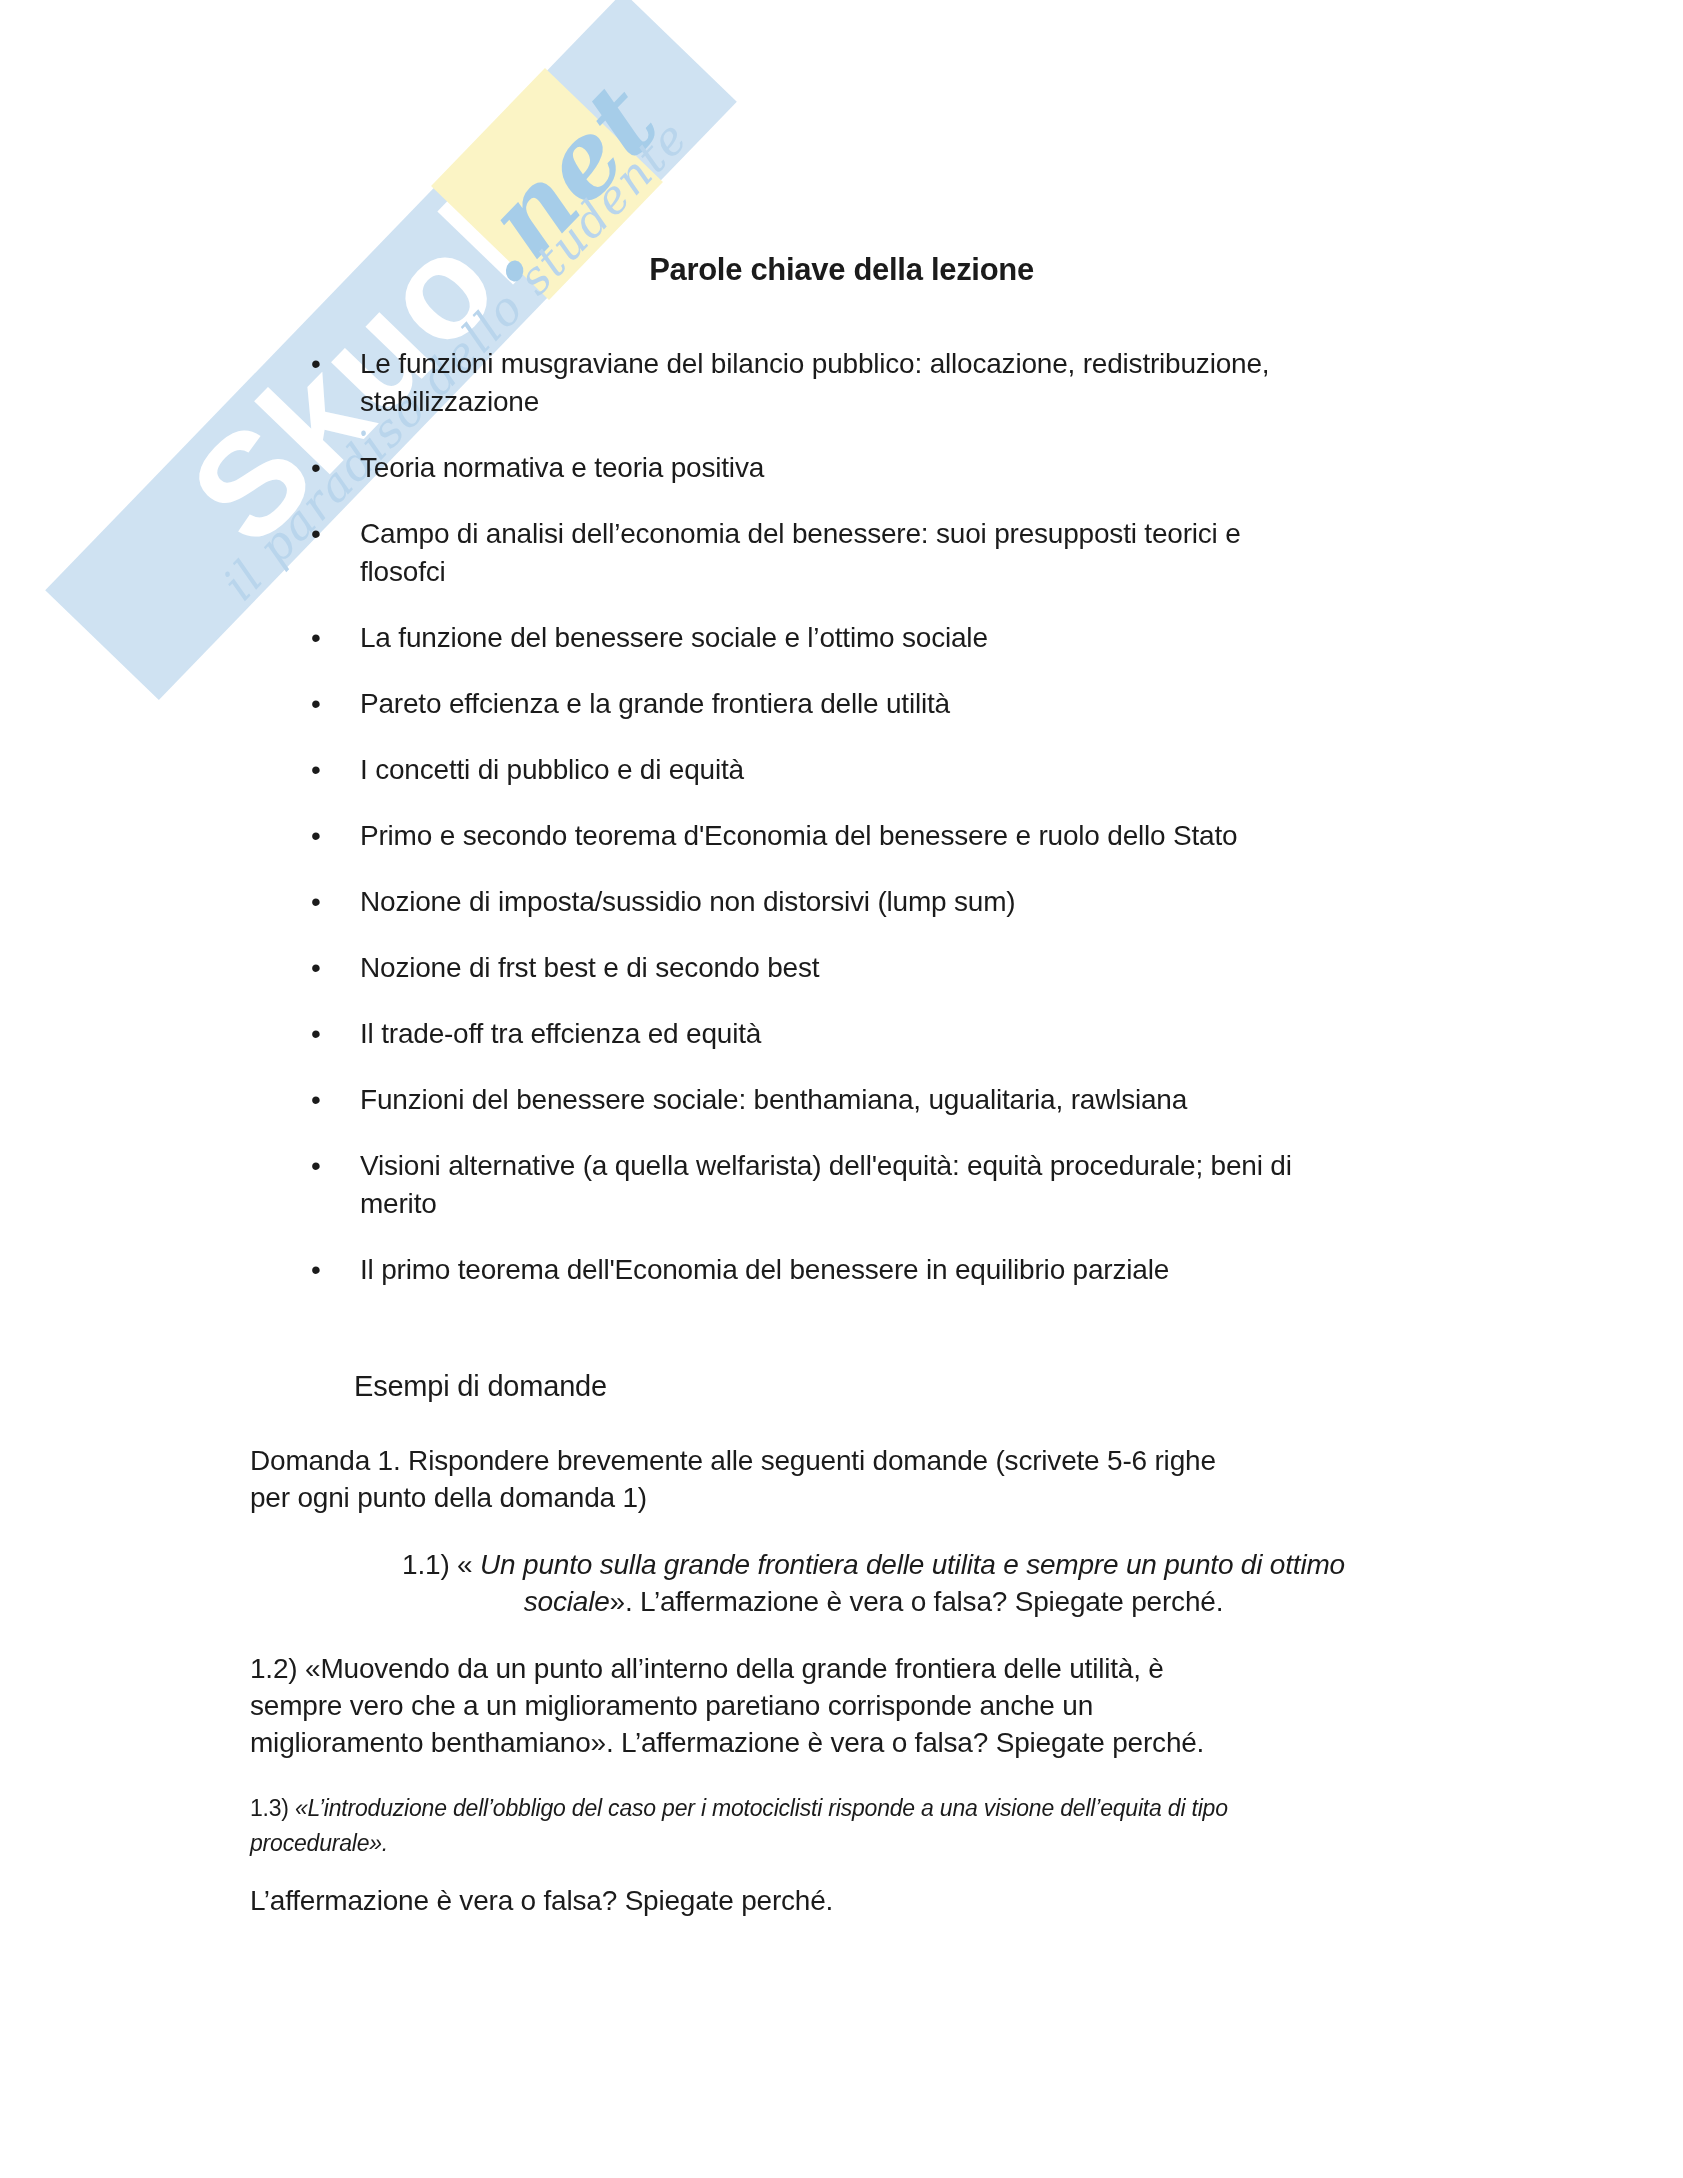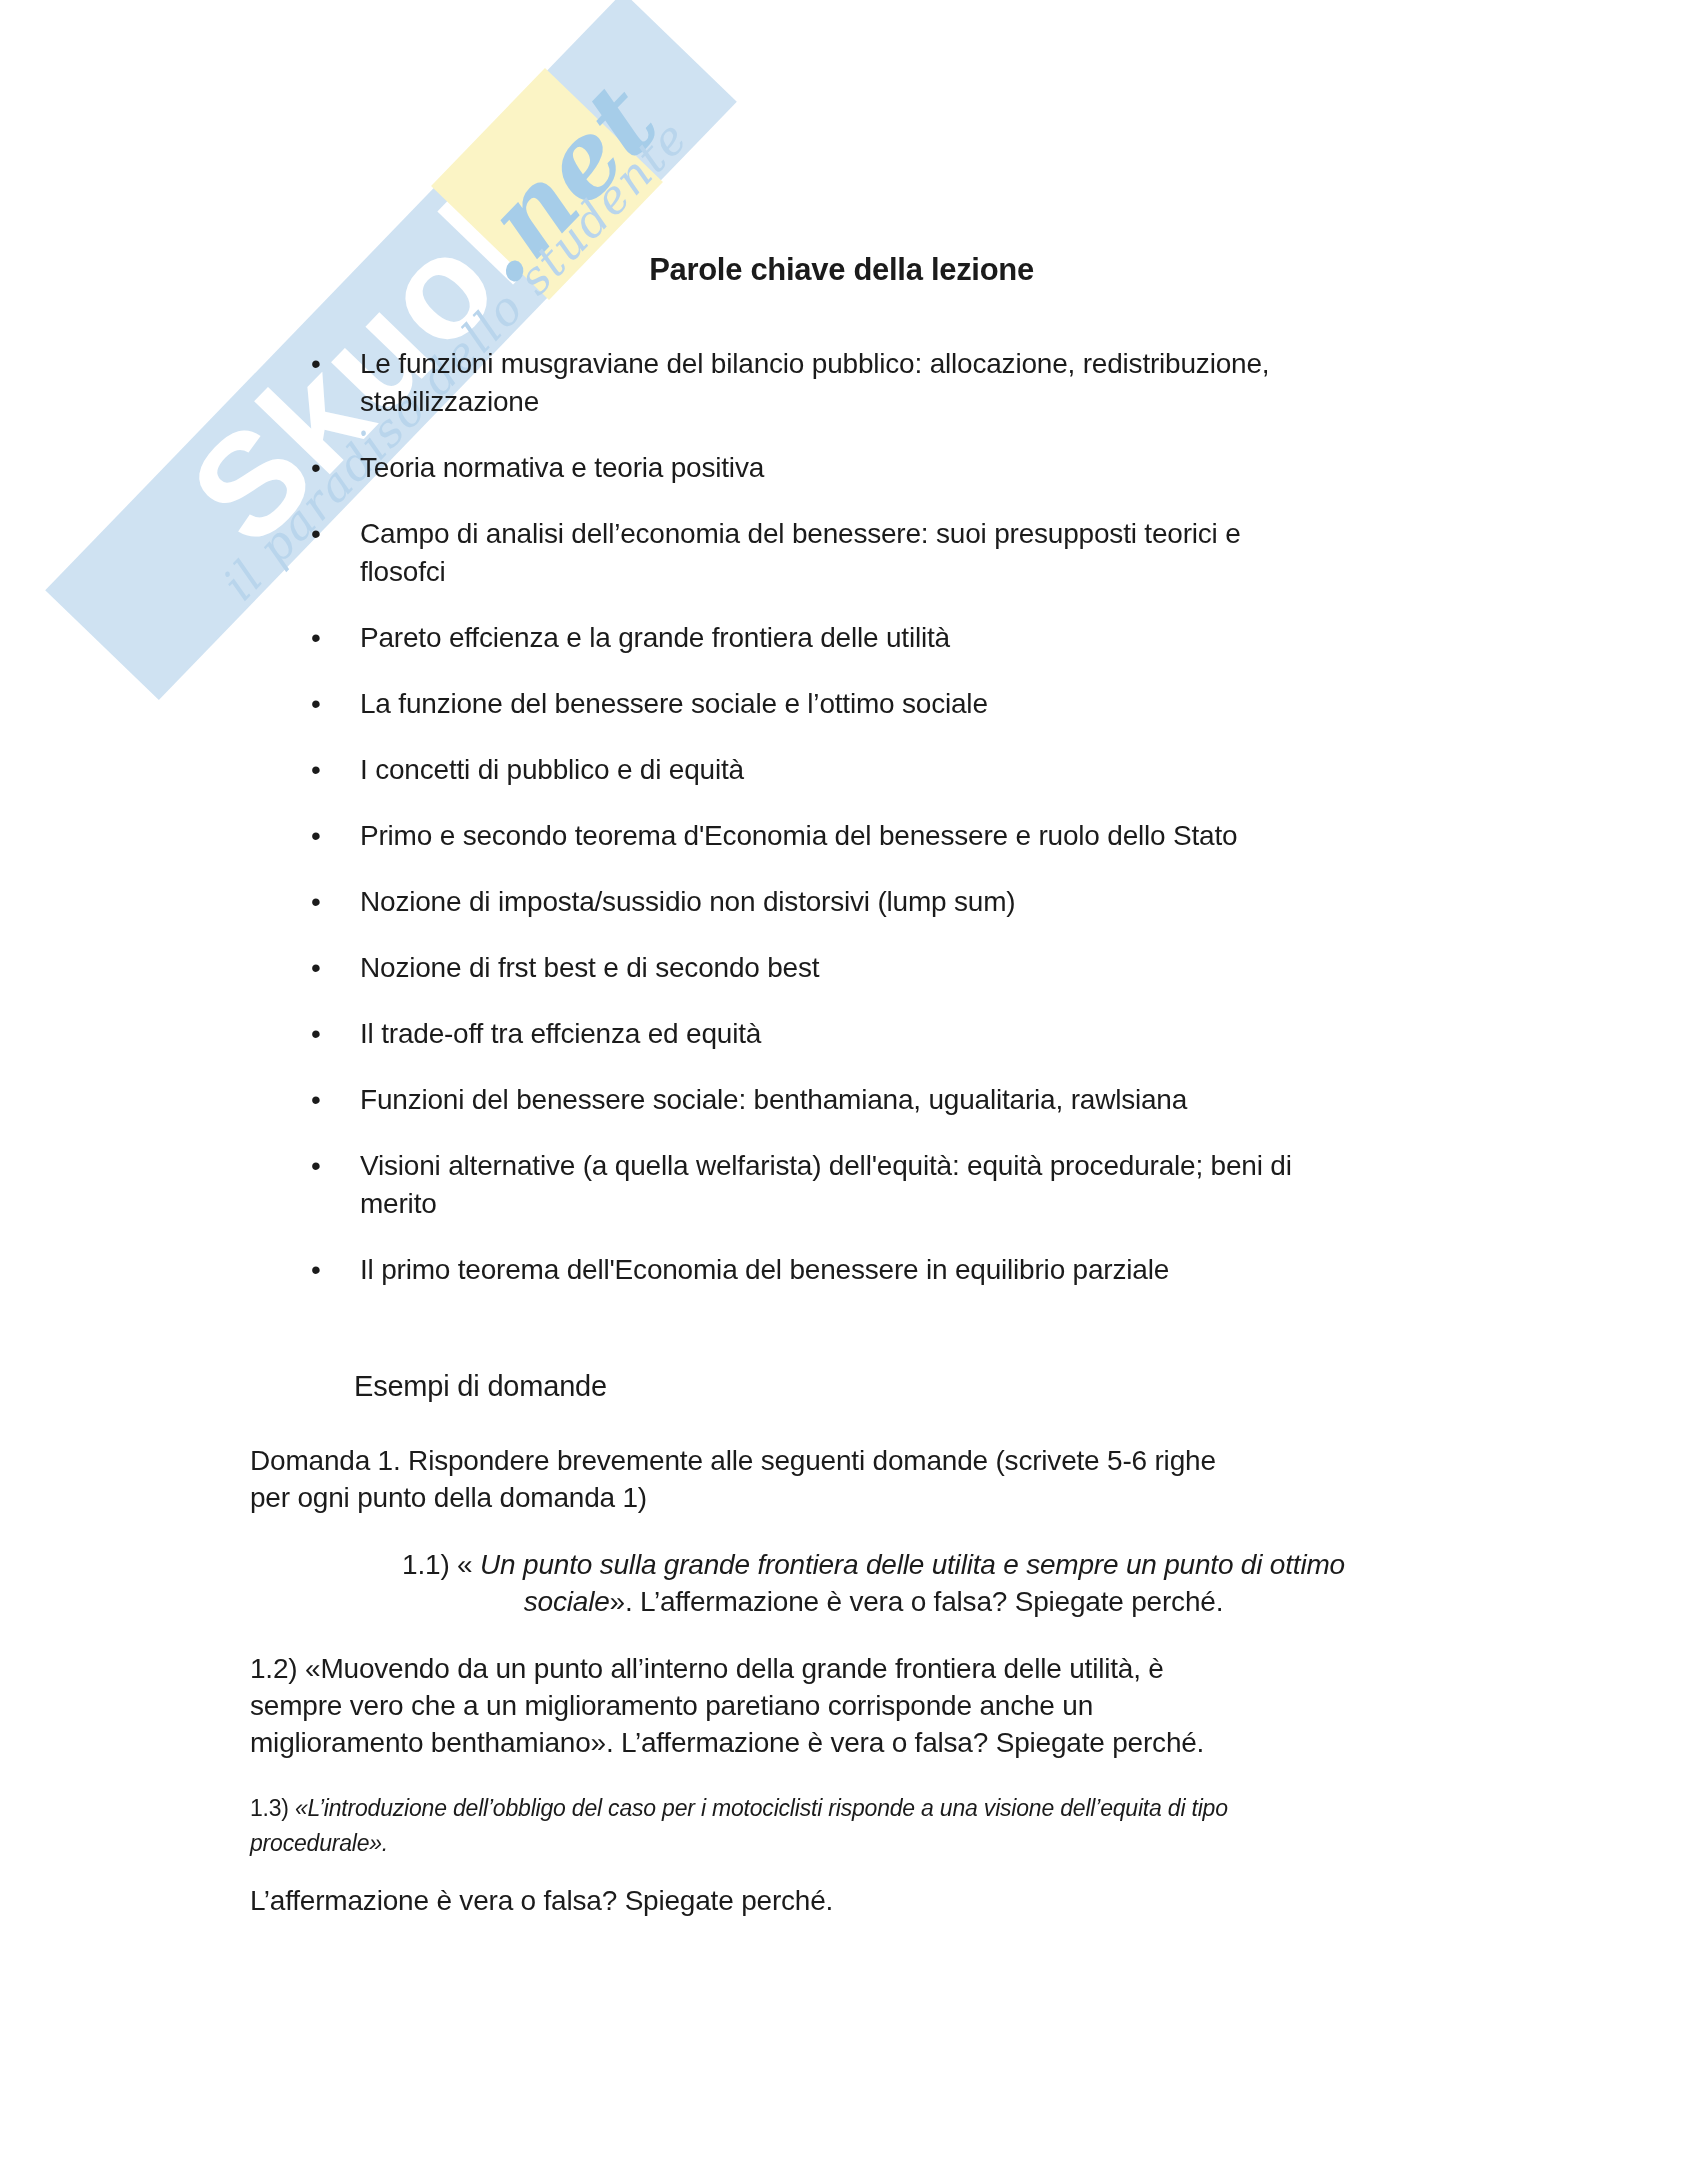--- a/index.html
+++ b/index.html
@@ -100,22 +100,22 @@
   </div>
 
   <h1 class="title">Parole chiave della lezione</h1>
 
   <ul class="bullets">
     <li>Le funzioni musgraviane del bilancio pubblico: allocazione, redistribuzione,
 stabilizzazione</li>
     <li>Teoria normativa e teoria positiva</li>
     <li>Campo di analisi dell’economia del benessere: suoi presupposti teorici e
 flosofci</li>
+    <li>La funzione del benessere sociale e l’ottimo sociale</li>
     <li>Pareto effcienza e la grande frontiera delle utilità</li>
-    <li>La funzione del benessere sociale e l’ottimo sociale</li>
     <li>I concetti di pubblico e di equità</li>
     <li>Primo e secondo teorema d'Economia del benessere e ruolo dello Stato</li>
     <li>Nozione di imposta/sussidio non distorsivi (lump sum)</li>
     <li>Nozione di frst best e di secondo best</li>
     <li>Il trade-off tra effcienza ed equità</li>
     <li>Funzioni del benessere sociale: benthamiana, ugualitaria, rawlsiana</li>
     <li>Visioni alternative (a quella welfarista) dell'equità: equità procedurale; beni di
 merito</li>
     <li>Il primo teorema dell'Economia del benessere in equilibrio parziale</li>
   </ul>

